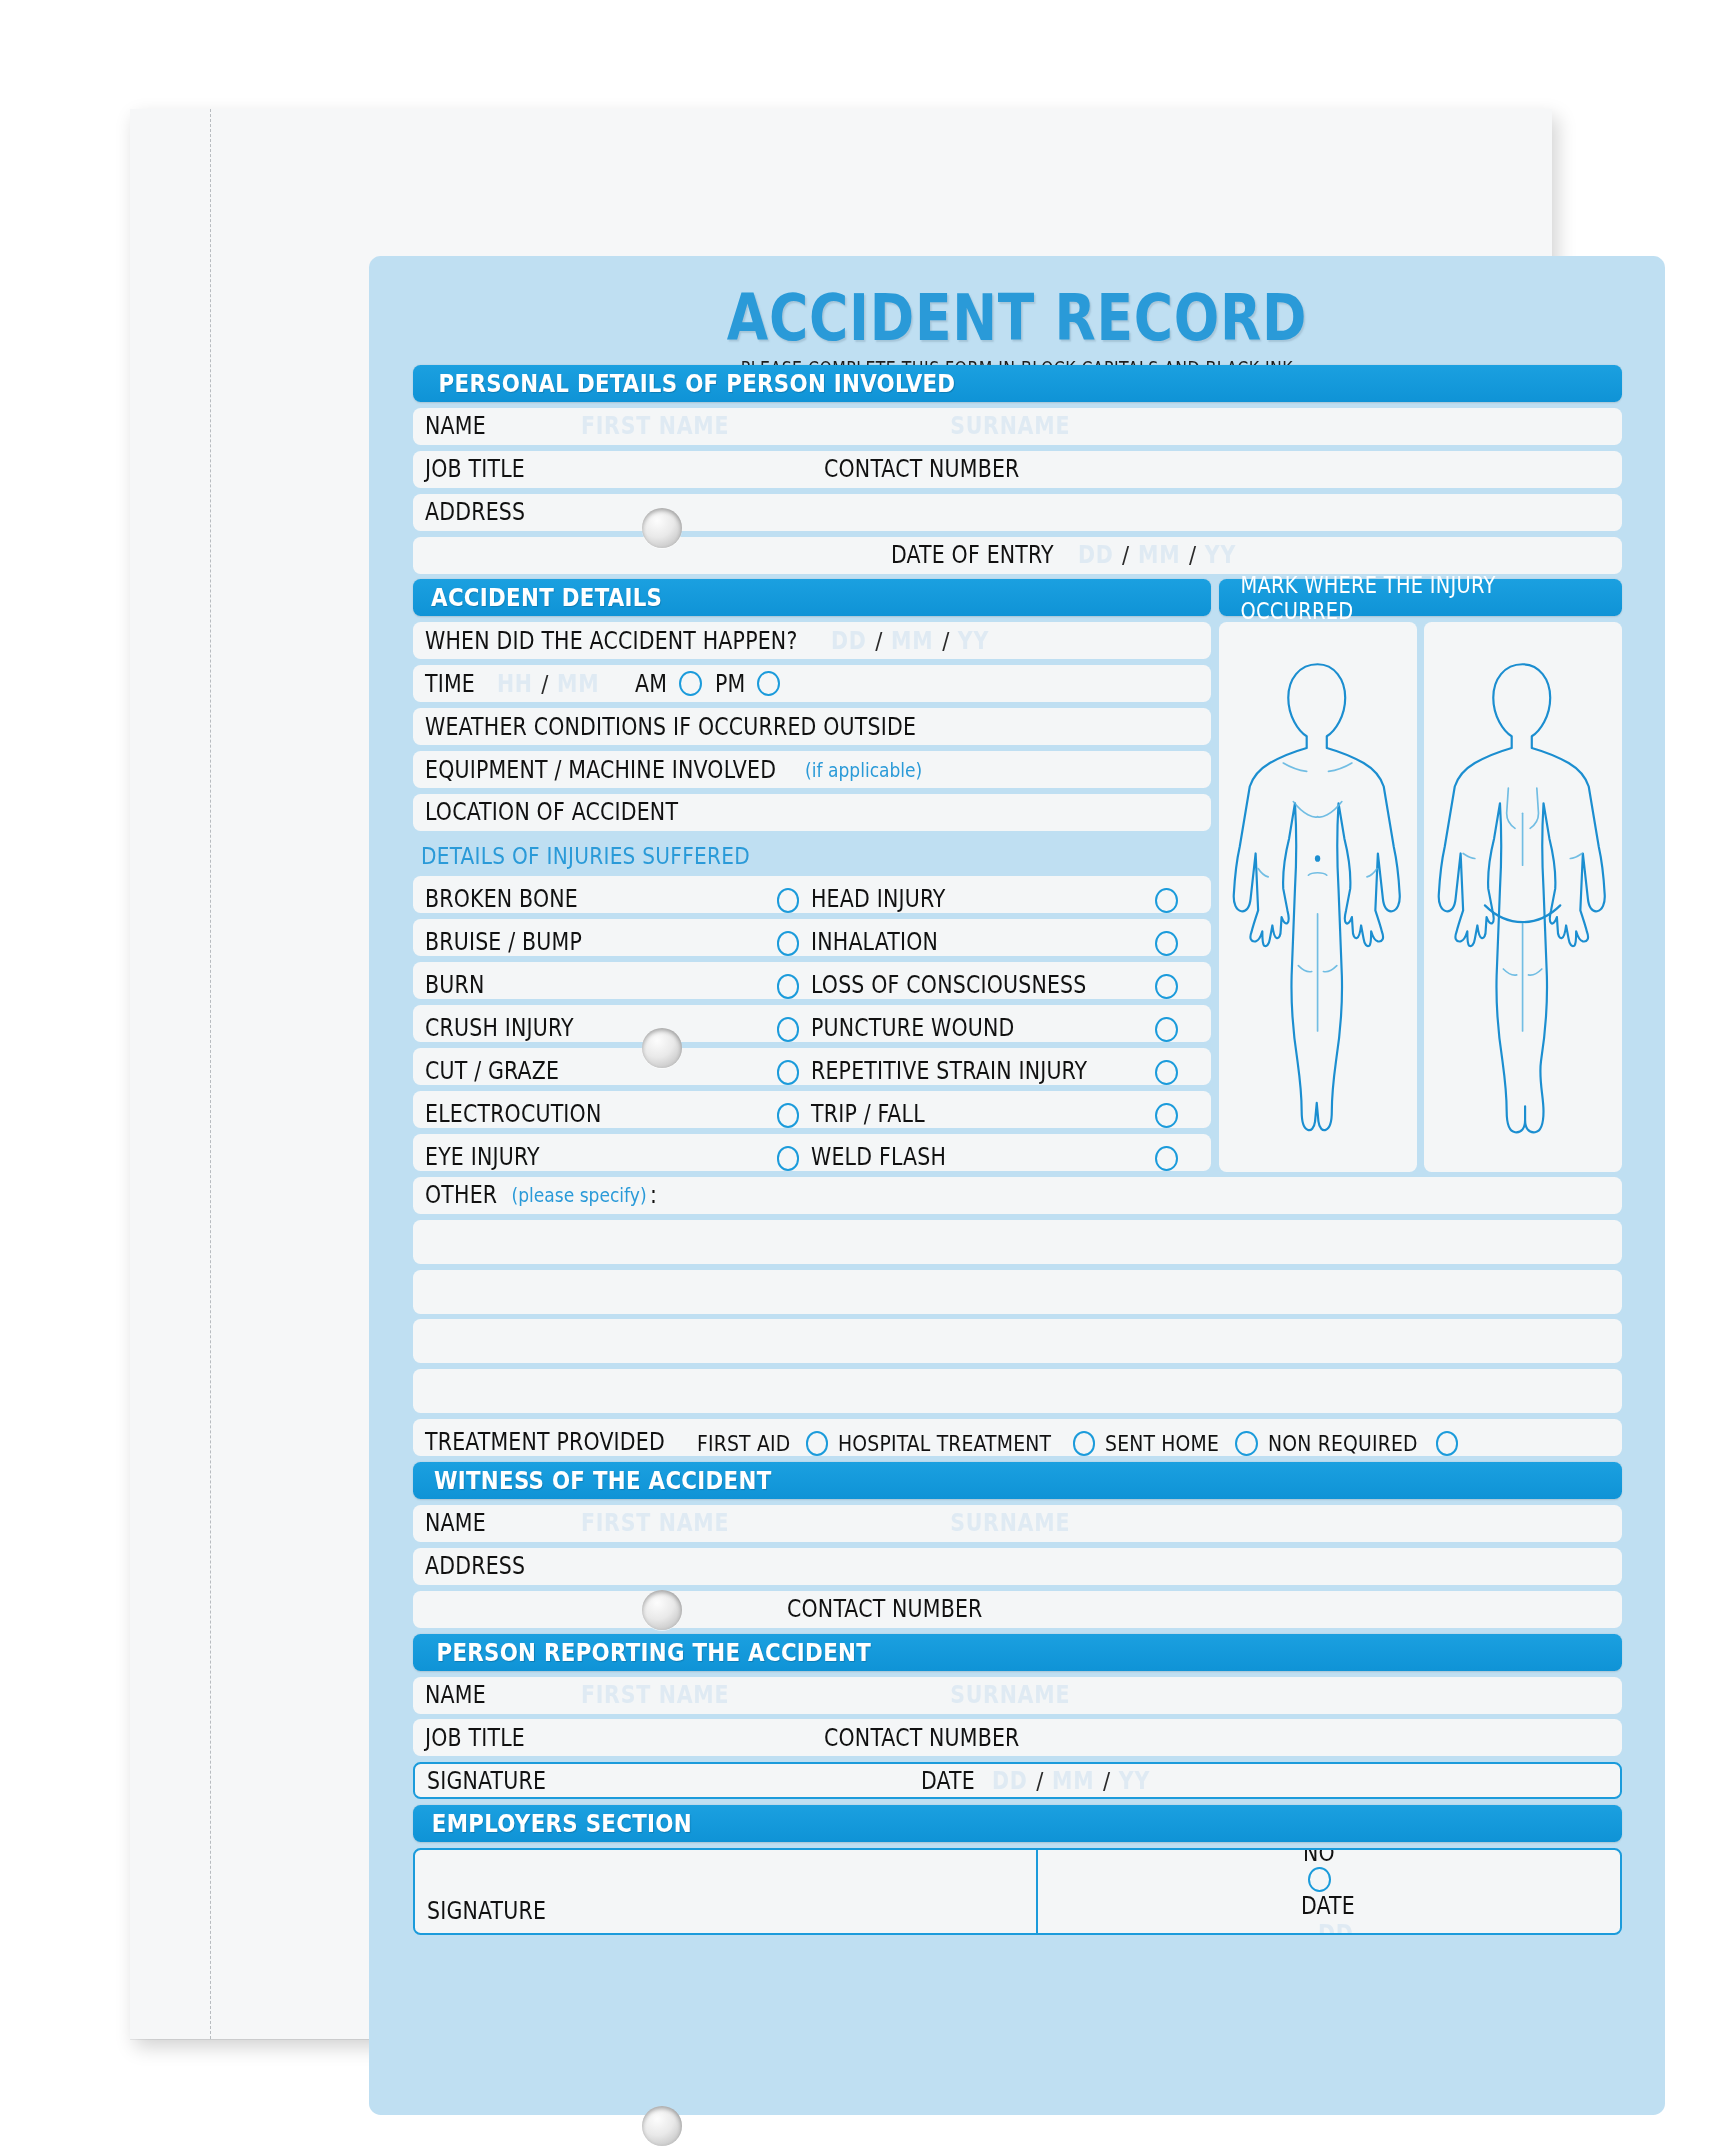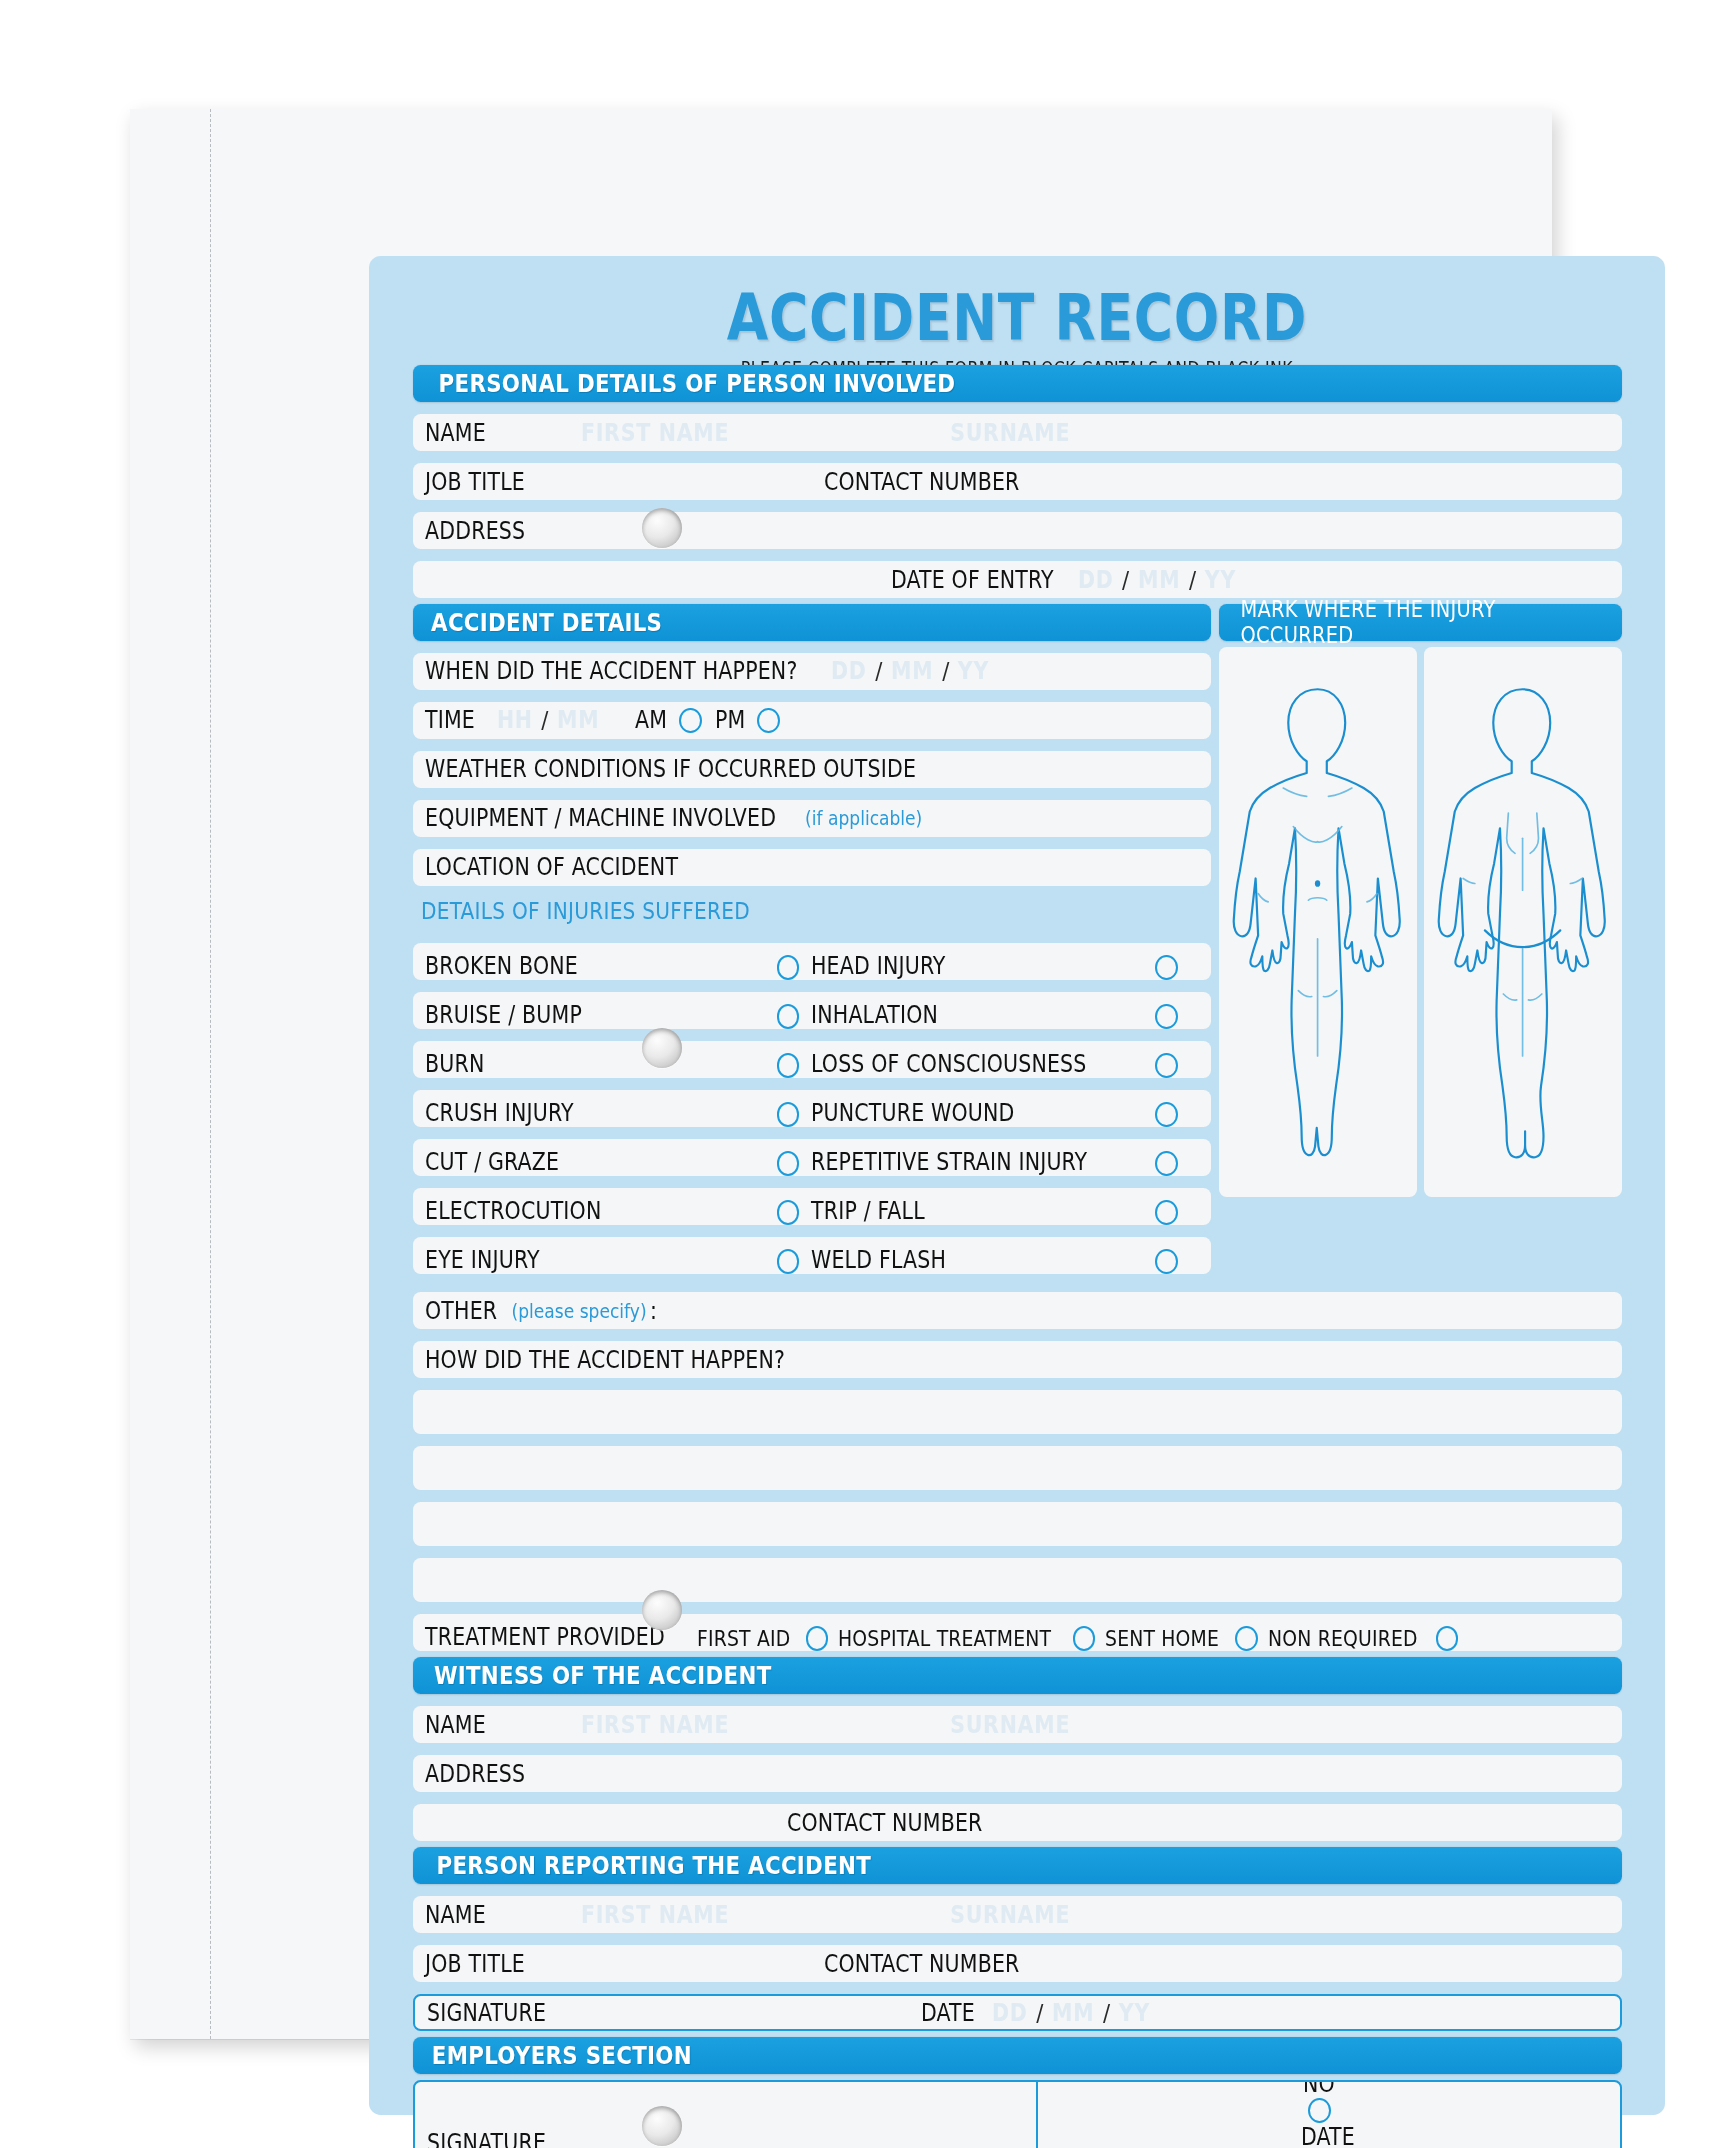--- a/index.html
+++ b/index.html
@@ -91,21 +91,20 @@
   }
 
   .field {
     background: #f4f6f7;
     border-radius: 7.6px;
     height: 37px;
     display: flex; align-items: center;
     padding: 0 11.7px;
     margin-bottom: 5.9px;
     position: relative;
-    margin-top: 12px;
   }
   .field.tall { height: 44px; }
   .field.bordered { border: 2.1px solid #1b9bdb; }
 
   .lbl {
     font-family: "Liberation Sans Narrow", "DejaVu Sans Condensed", "Liberation Sans", sans-serif;
     font-size: 24px;
     color: #111111;
     letter-spacing: 0.2px;
     transform: scaleX(.95);
@@ -420,23 +419,20 @@
         </div>
 
       </div>
 
       <div class="field">
         <span class="lbl">OTHER</span>
         <span class="note">(please specify)</span>
         <span class="lbl">:</span>
       </div>
 
-      <div class="field">
-        <span class="lbl">HOW DID THE ACCIDENT HAPPEN?</span>
-      </div>
 
       <div class="field tall"></div>
       <div class="field tall"></div>
       <div class="field tall"></div>
       <div class="field tall"></div>
 
       <div class="field treat">
         <span class="lbl">TREATMENT PROVIDED</span>
         <span class="lbl sm" style="margin-left:20px">FIRST AID</span>
         <span class="radio"></span>

